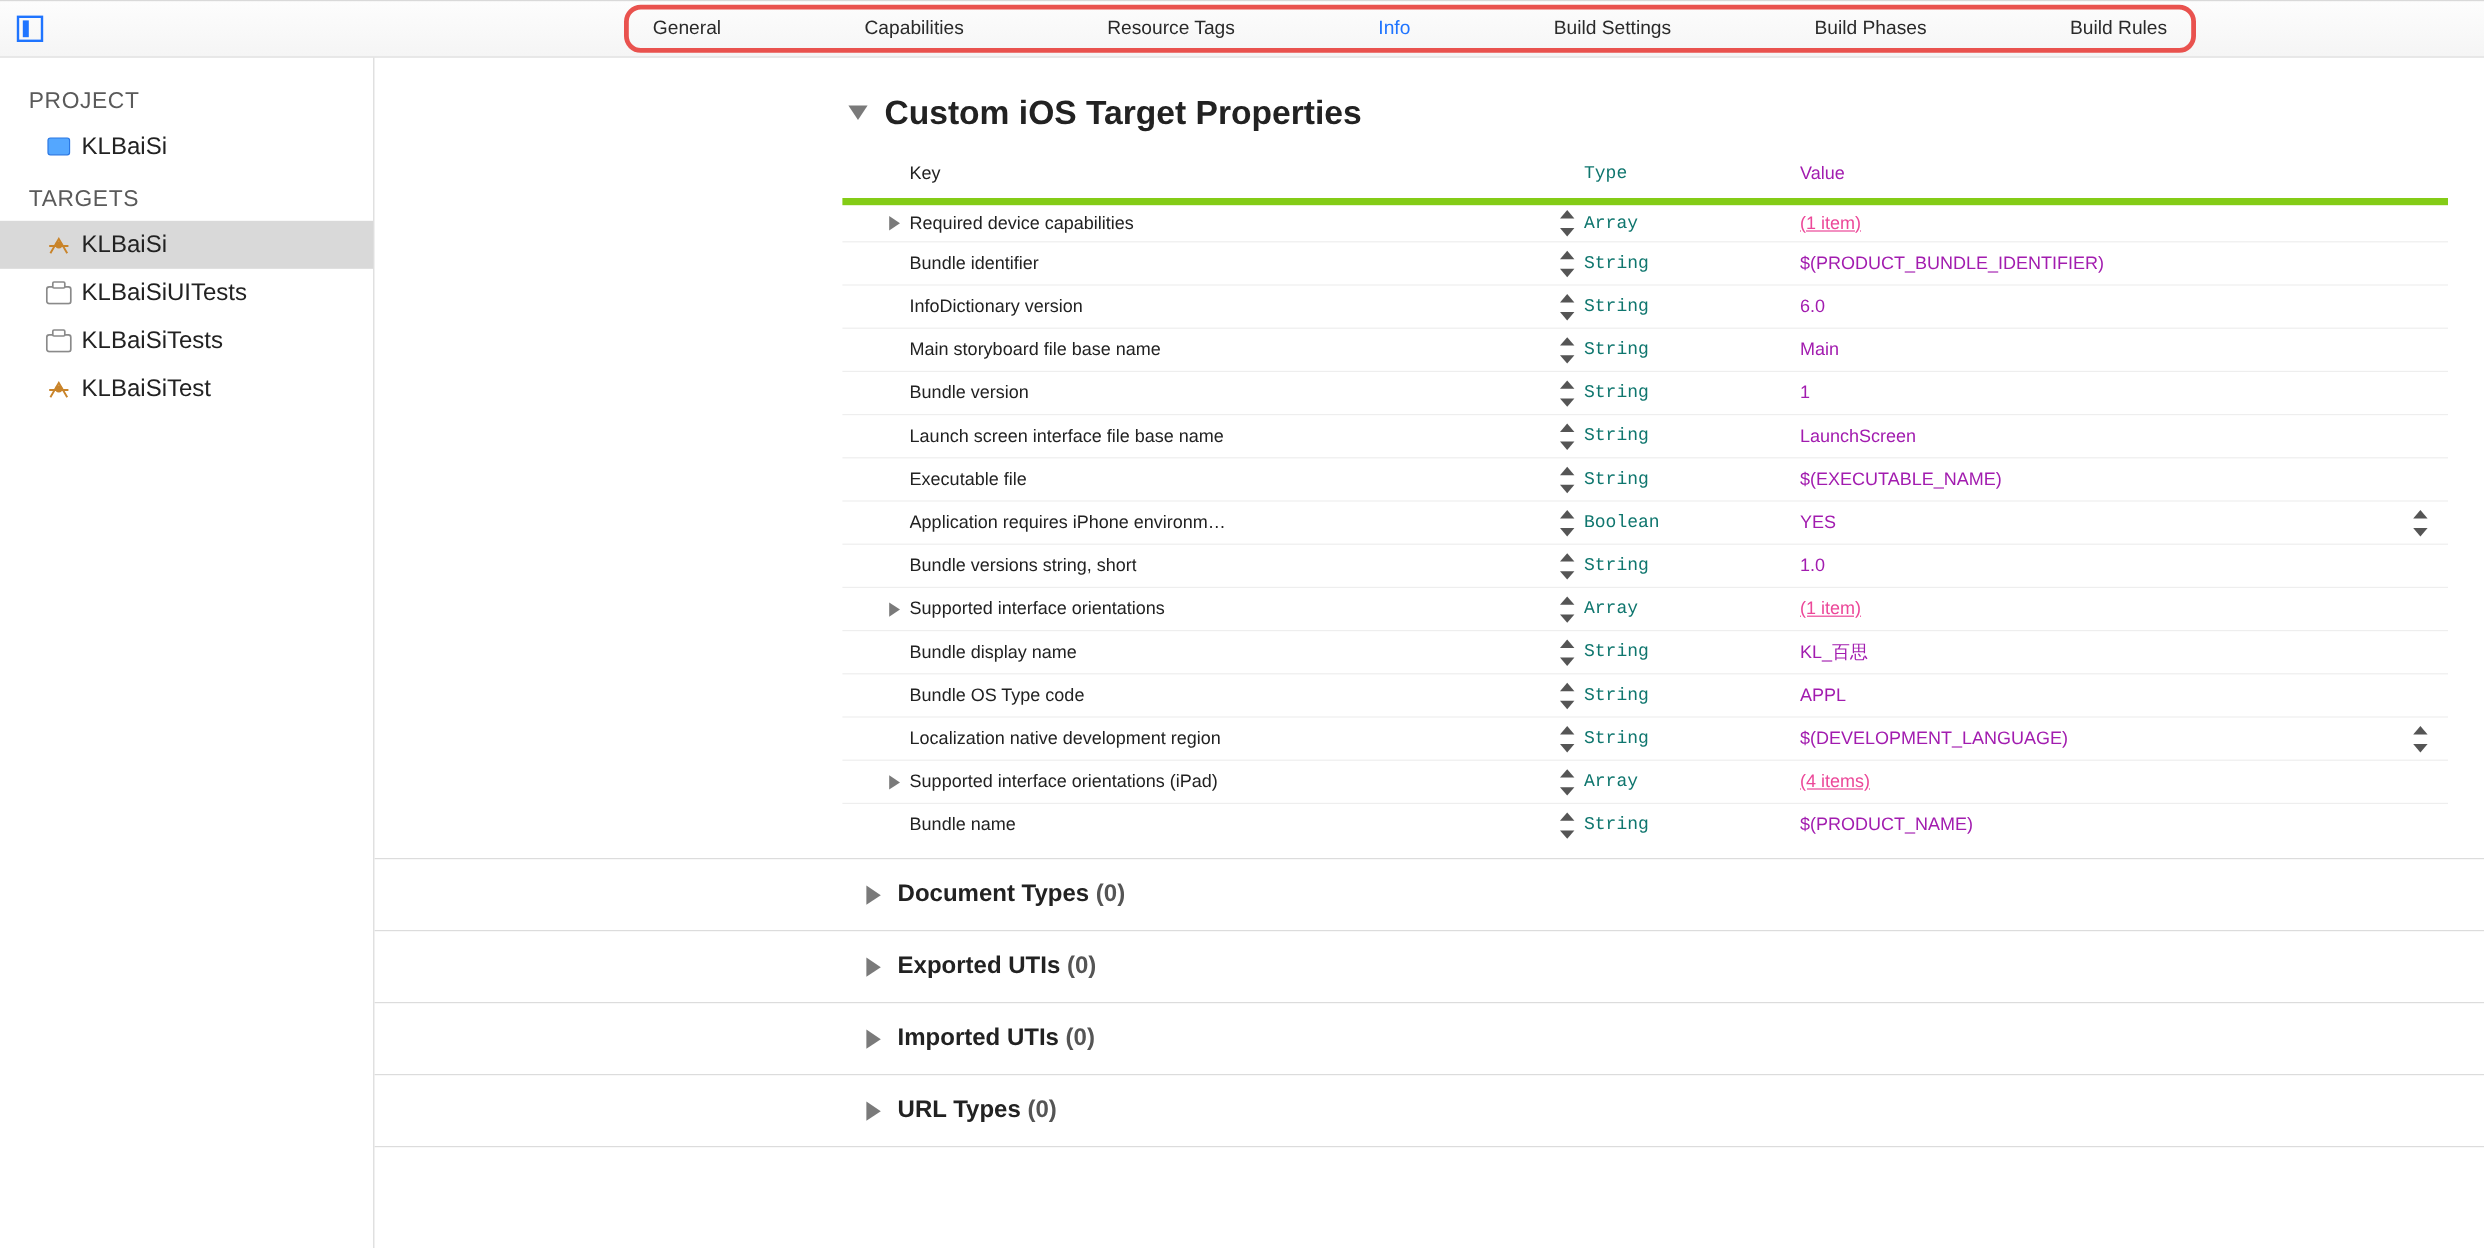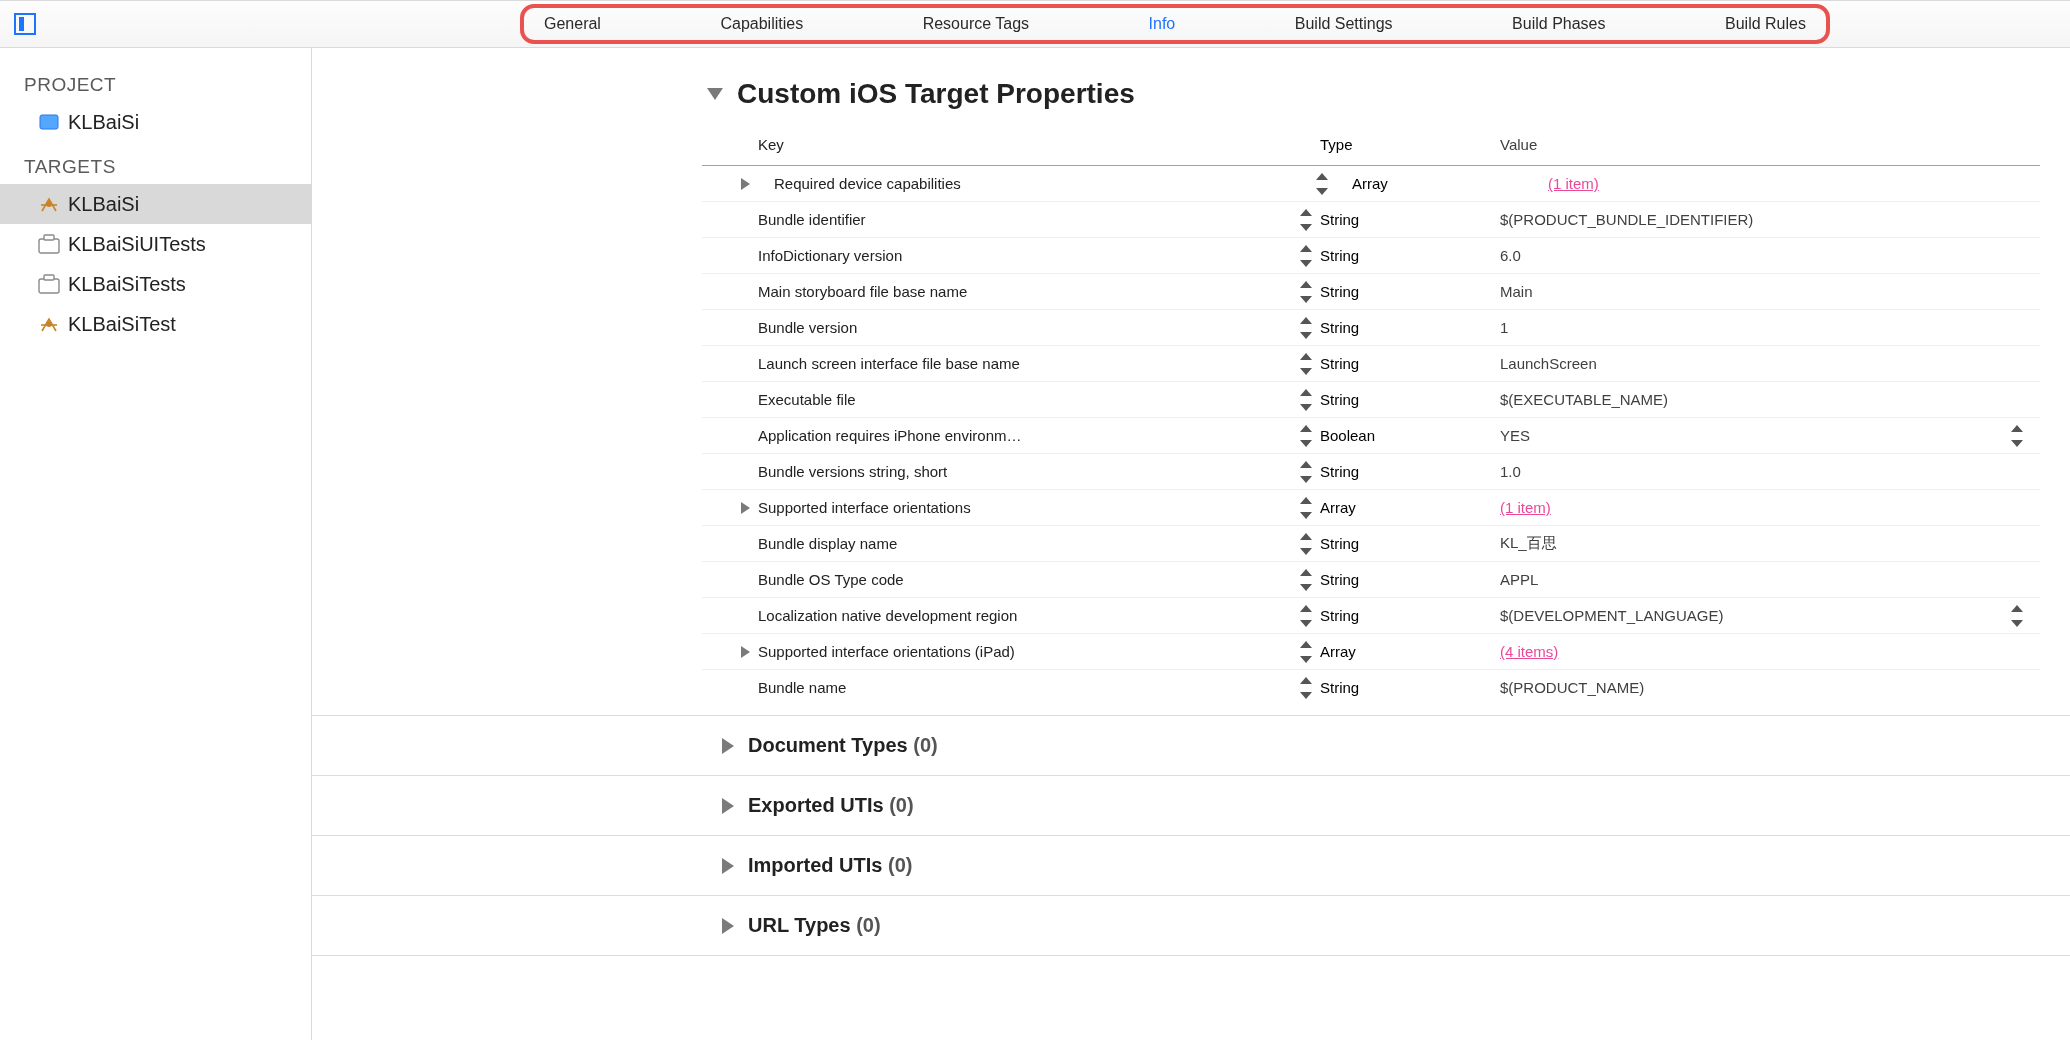--- a/index.html
+++ b/index.html
@@ -123,38 +123,38 @@
   .plist-head, .plist-row {
     display: grid;
     grid-template-columns: 56px 562px 180px 1fr 54px;
     align-items: center;
     min-height: 36px;
     font-size: 15px;
   }
   .plist-head { color: #8a8a8a; padding: 8px 0 12px; }
   .plist-head .c-key { grid-column: 2; }
   .plist-row { border-top: 1px solid #eee; }
-  .plist-row:first-of-type { border-top: 1px solid #84cc16; gap: 16px; }
+  .plist-row:first-of-type { border-top: 6px solid #84cc16; }
   .c-caret { display:flex; justify-content:flex-end; padding-right:8px;}
   .mini-tri-right {
     width:0;height:0;border-top:6px solid transparent;border-bottom:6px solid transparent;border-left:9px solid #7a7a7a;
   }
   .c-key { color:#222; display:flex; align-items:center; justify-content:space-between; padding-right:6px;}
   .key-text { white-space: nowrap; overflow:hidden; text-overflow:ellipsis; max-width: 510px;}
   .stepper {
     width: 16px; height: 22px; position: relative; flex:0 0 16px; margin-left:8px;
   }
   .stepper::before, .stepper::after {
     content:""; position:absolute; left:2px; width:0;height:0;
     border-left:6px solid transparent;border-right:6px solid transparent;
   }
   .stepper::before { top:0; border-bottom:7px solid #555;}
   .stepper::after  { bottom:0; border-top:7px solid #555;}
-  .c-type { color:#000000; }
-  .c-value { color:#404040; }
+  .c-type { color:#0f766e;font-family:Liberation Mono, monospace; }
+  .c-value { color:#a21caf; }
   .c-value.muted { color:#ec4899;text-decoration:underline; }
   .c-end { display:flex; justify-content:center;}
 </style>
 </head>
 <body>
 
 <div class="topbar">
   <div class="topbar-left">
     <div class="panel-toggle"></div>
   </div>

